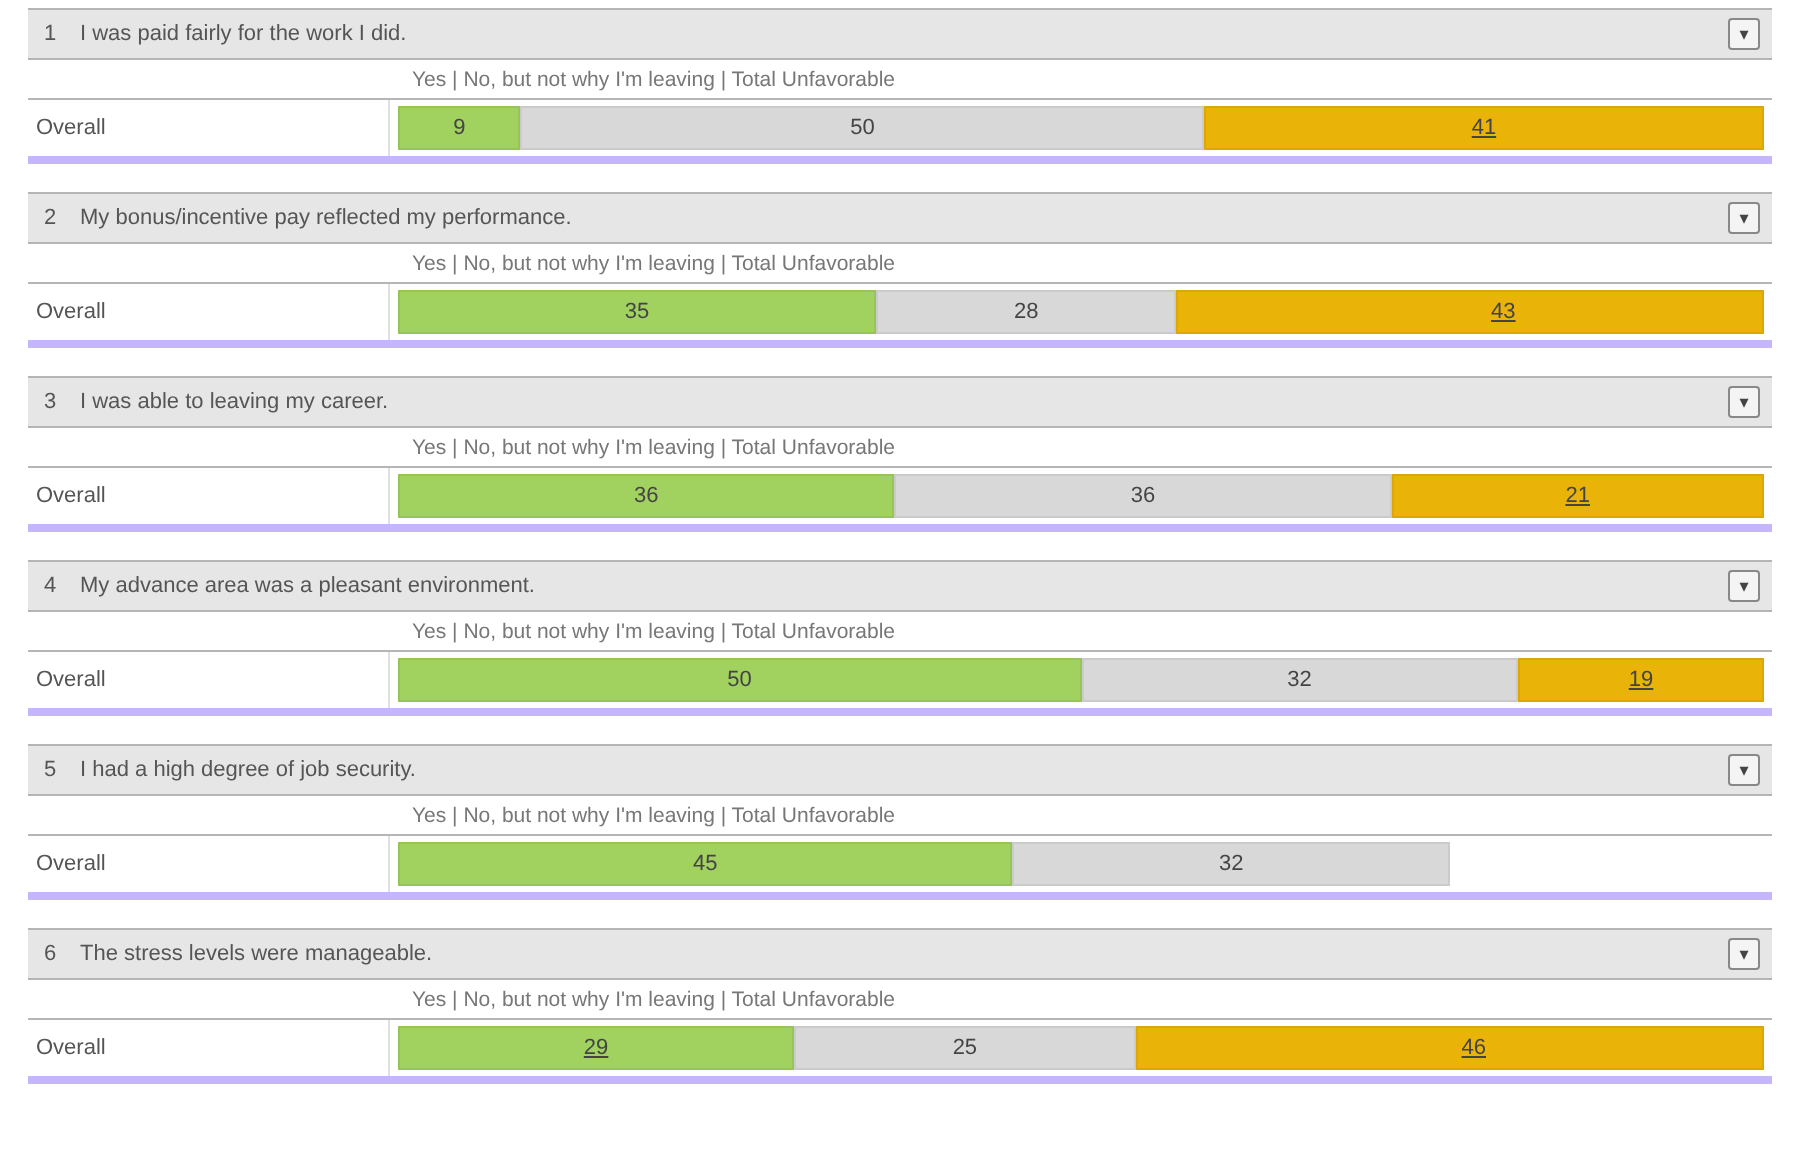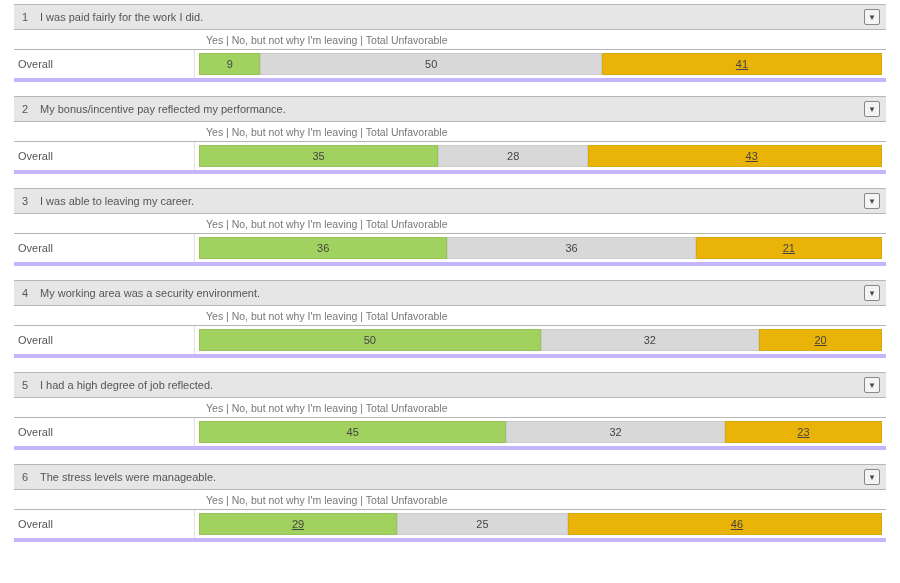--- a/index.html
+++ b/index.html
@@ -169,59 +169,58 @@
             <div class="seg seg-yes" style="width: 36.3636%;">36</div>
             <div class="seg seg-neutral" style="width: 36.3636%;">36</div>
             <div class="seg seg-unfav" style="width: 27.2727%;">21</div>
           </div>
         </div>
       </div>
     </div>
     <div class="question-block">
       <div class="q-header">
         <span class="q-num">4</span>
-        <span class="q-text">My working area was a security environment.</span>
+        <span class="q-text">My advance area was a pleasant environment.</span>
         <div class="expand-btn">
           <span>▾</span>
         </div>
       </div>
       <div class="legend-row">
         <div class="row-label-cell"></div>
         <div class="legend-text">Yes | No, but not why I'm leaving | Total Unfavorable</div>
       </div>
       <div class="data-row">
         <div class="row-label-cell">Overall</div>
         <div class="bar-area">
           <div class="bar">
             <div class="seg seg-yes" style="width: 50%;">50</div>
             <div class="seg seg-neutral" style="width: 32%;">32</div>
-            <div class="seg seg-unfav" style="width: 18%;">20</div>
+            <div class="seg seg-unfav" style="width: 18%;">19</div>
           </div>
         </div>
       </div>
     </div>
     <div class="question-block">
       <div class="q-header">
         <span class="q-num">5</span>
-        <span class="q-text">I had a high degree of job reflected.</span>
+        <span class="q-text">I had a high degree of job security.</span>
         <div class="expand-btn">
           <span>▾</span>
         </div>
       </div>
       <div class="legend-row">
         <div class="row-label-cell"></div>
         <div class="legend-text">Yes | No, but not why I'm leaving | Total Unfavorable</div>
       </div>
       <div class="data-row">
         <div class="row-label-cell">Overall</div>
         <div class="bar-area">
           <div class="bar">
             <div class="seg seg-yes" style="width: 45%;">45</div>
             <div class="seg seg-neutral" style="width: 32%;">32</div>
-            <div class="seg seg-unfav" style="width: 23%;">23</div>
           </div>
         </div>
       </div>
     </div>
     <div class="question-block">
       <div class="q-header">
         <span class="q-num">6</span>
         <span class="q-text">The stress levels were manageable.</span>
         <div class="expand-btn">
           <span>▾</span>

